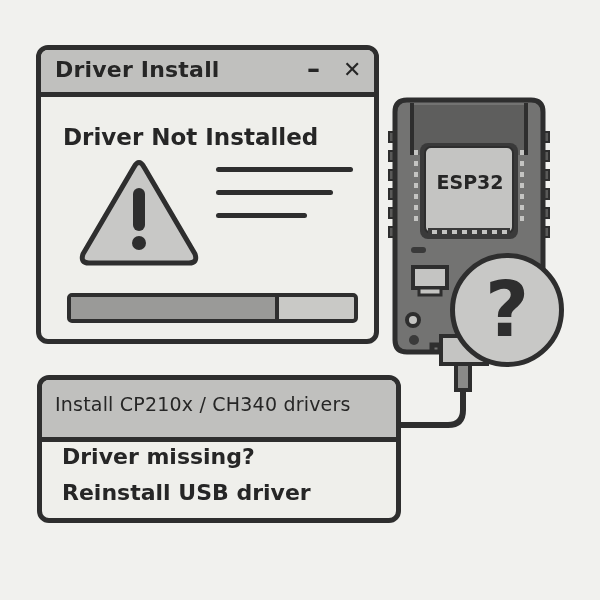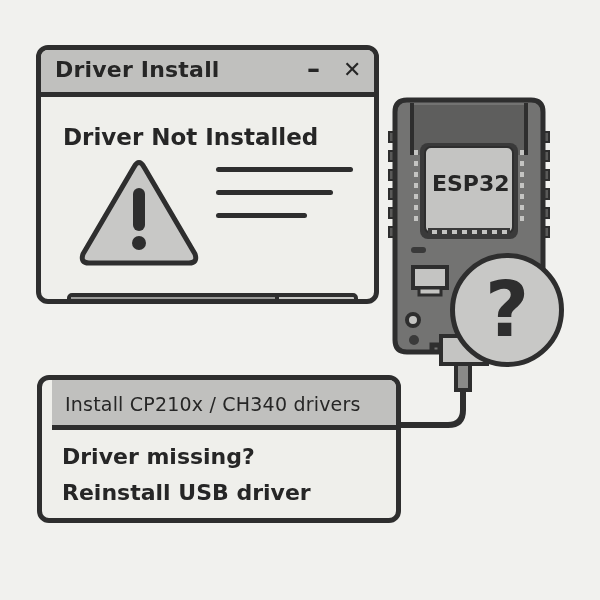--- a/index.html
+++ b/index.html
@@ -18,21 +18,21 @@
   .box-text { position:absolute; left:20px; font-size:22px; font-weight:bold; }
   svg { position:absolute; left:0; top:0; }
 </style>
 </head>
 <body>
 
 <svg width="600" height="600">
   <path d="M463 388 L463 410 Q463 425 448 425 L398 425" fill="none" stroke="#2e2e2e" stroke-width="6"></path>
 </svg>
 
-<div class="win" style="left:36px; top:45px; width:343px; height:259px;">
+<div class="win" style="left:36px; top:45px; width:343px; height:299px;">
   <div class="titlebar" style="height:47px;">
     <span class="title">Driver Install</span>
     <span class="ctrl" style="left:266px; top:4px; font-size:26px;">–</span>
     <span class="ctrl" style="left:302px; top:7px; font-size:22px;">✕</span>
   </div>
   <div class="heading" style="top:66px;margin-top:8px;">Driver Not Installed</div>
 
   <svg width="343" height="299">
     <path d="M93 117 Q98 108 103 117 L154 204 Q157 213 148 213 L48 213 Q39 213 42 204 Z" fill="#c8c8c6" stroke="#2e2e2e" stroke-width="5" stroke-linejoin="round"></path>
     <rect x="92" y="138" width="12" height="43" rx="6" fill="#2e2e2e"></rect>
@@ -107,25 +107,25 @@
   <rect x="413" y="267" width="34" height="21" fill="#c4c4c2" stroke="#2e2e2e" stroke-width="4"></rect>
   <rect x="419" y="288" width="22" height="7" fill="#c4c4c2" stroke="#2e2e2e" stroke-width="3"></rect>
 
   <circle cx="413" cy="320" r="6" fill="#c4c4c2" stroke="#2e2e2e" stroke-width="4"></circle>
   <circle cx="414" cy="340" r="5" fill="#3a3a3a"></circle>
 
   <rect x="441" y="336" width="46" height="28" fill="#c4c4c2" stroke="#2e2e2e" stroke-width="4"></rect>
   <rect x="456" y="364" width="14" height="26" fill="#8a8a88" stroke="#2e2e2e" stroke-width="4"></rect>
 </svg>
 
-<div style="position:absolute; left:432px; top:171px; width:76px; text-align:center; font-size:22px; font-weight:bold; color:#262626;">ESP32</div>
+<div style="position:absolute; left:432px; top:171px; width:76px; text-align:center; font-size:19px; font-weight:bold; color:#262626;">ESP32</div>
 
 <div style="position:absolute; left:450px; top:253px; width:104px; height:104px; border-radius:50%; background:#c8c8c6; border:5px solid #2e2e2e; box-sizing:content-box;">
   <span style="position:absolute; left:0; right:0; top:4px; text-align:center; font-size:76px; font-weight:bold; color:#2e2e2e; line-height:96px;">?</span>
 </div>
 
 <div class="win" style="left:37px; top:375px; width:364px; height:148px;">
-  <div class="titlebar" style="height:50px;margin-left:10px;">
+  <div class="titlebar" style="height:62px;">
     <span class="title" style="left:13px; top:13px; font-size:19px; font-weight:normal;">Install CP210x / CH340 drivers</span>
   </div>
   <div class="box-text" style="top:100px;">Reinstall USB driver</div>
   <div class="box-text" style="top:64px;">Driver missing?</div>
 </div>
 
 </body></html>

